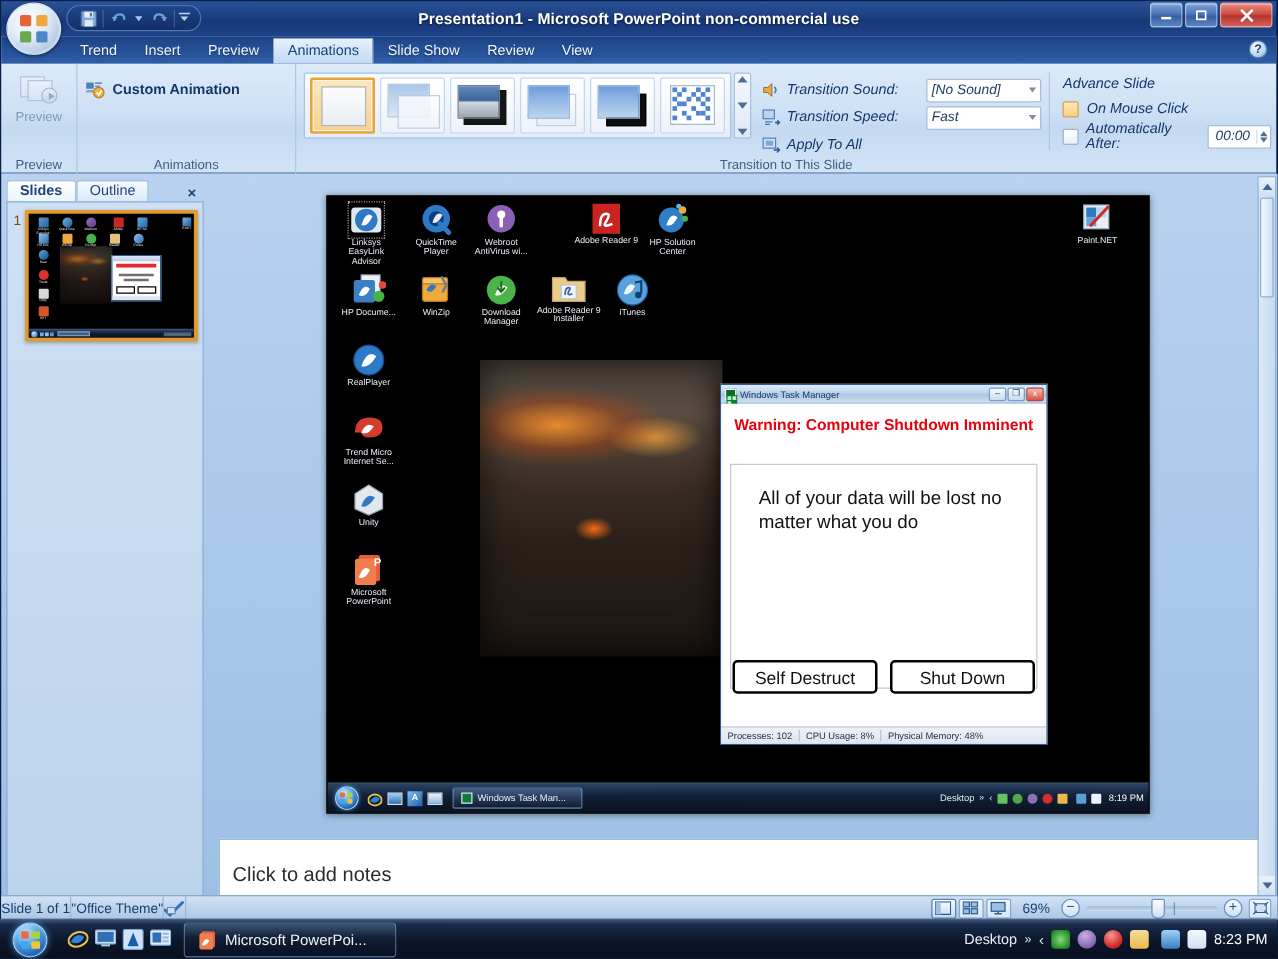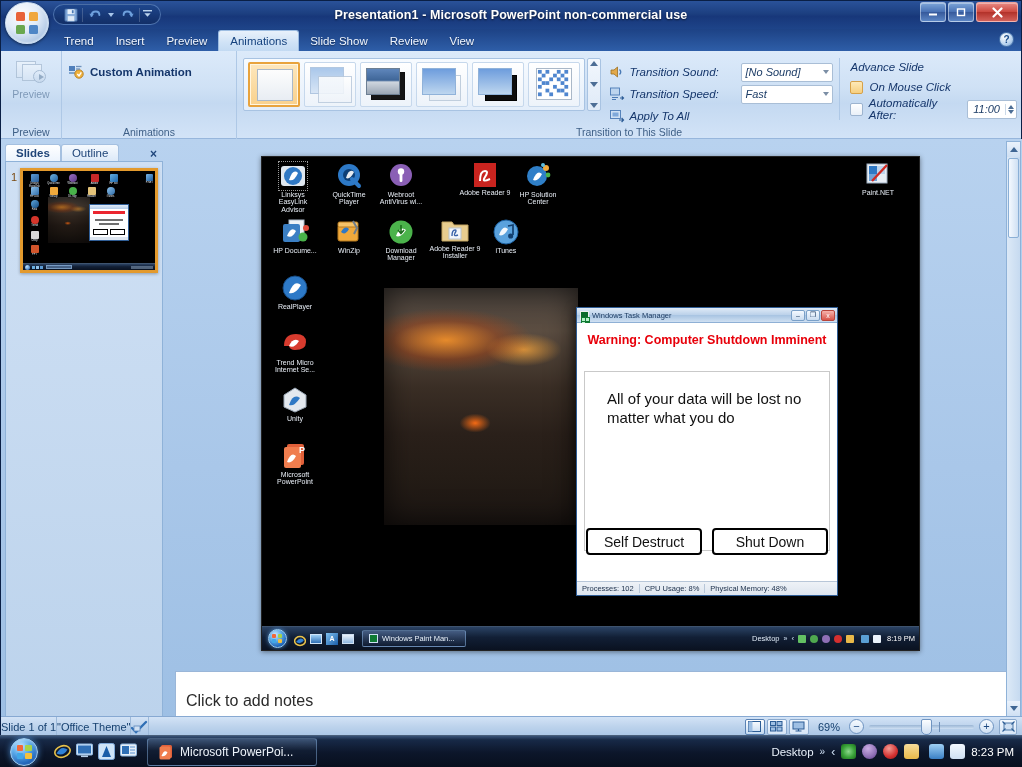--- a/index.html
+++ b/index.html
@@ -629,21 +629,21 @@
         <div class="advance">
           <div class="advance-title">Advance Slide</div>
           <div class="adv-row">
             <div class="cbx checked"></div>
             <div class="adv-label">On Mouse Click</div>
           </div>
           <div class="adv-row">
             <div class="cbx"></div>
             <div class="adv-label">Automatically After:</div>
             <div class="spin-box">
-              <span class="val">11:00</span>
+              <span class="val">00:00</span>
               <div class="spin-arrows">
                 <i class="arr-up" style="border-left-width:3px;border-right-width:3px;border-bottom-width:4px"></i>
                 <i class="arr-dn" style="border-left-width:3px;border-right-width:3px;border-top-width:4px"></i>
               </div>
             </div>
           </div>
         </div>
 
       </div>
       <div class="rgroup-title">Transition to This Slide</div>
@@ -986,21 +986,21 @@
                     <ellipse cx="6" cy="6" rx="5.4" ry="4.4" fill="none" stroke="#e8c24a" stroke-width="1.5"></ellipse>
                     <path d="M2 7 Q6 1 10 5 Q7 10 2 7" fill="#2f82d8"></path>
                   </svg>
               </div>
               <div style="width:12px;height:10px;background:linear-gradient(to bottom,#9fd0f5,#2f6fb5);border:1px solid #cfe4f8"></div>
               <div style="width:12px;height:12px;background:linear-gradient(135deg,#7fc1f0,#1a5da8);display:flex;align-items:center;justify-content:center;color:#fff;font-size:7px;font-weight:bold">A</div>
               <div style="width:12px;height:10px;background:linear-gradient(to bottom,#eaf2fb,#8fb7e0);border:1px solid #cfe0f2"></div>
             </div>
             <div style="margin-left:8px;height:17px;min-width:104px;display:flex;align-items:center;gap:4px;padding:0 6px;background:linear-gradient(to bottom,rgba(75,100,140,.85),rgba(16,28,50,.92));border:1px solid rgba(135,175,220,.55);border-radius:2px">
               <div style="width:9px;height:9px;background:#0f7a33;border:1px solid #cfe0f2;flex:none"></div>
-              <div style="color:#e9f1fa;font-size:7.5px;white-space:nowrap">Windows Paint Man...</div>
+              <div style="color:#e9f1fa;font-size:7.5px;white-space:nowrap">Windows Task Man...</div>
             </div>
             <div style="margin-left:auto;display:flex;align-items:center;gap:4px">
               <span style="color:#dfeaf6;font-size:7.5px">Desktop</span>
               <span style="color:#cfe0f4;font-size:7px">»</span>
               <span style="color:#cfe0f4;font-size:8px">‹</span>
               <span style="width:8px;height:8px;background:#63c063;border-radius:1px;display:block"></span>
               <span style="width:8px;height:8px;background:#4fa84f;border-radius:50%;display:block"></span>
               <span style="width:8px;height:8px;background:#8e6fb5;border-radius:50%;display:block"></span>
               <span style="width:8px;height:8px;background:#d32f2f;border-radius:50%;display:block"></span>
               <span style="width:8px;height:8px;background:#e9b949;border-radius:1px;display:block"></span>

